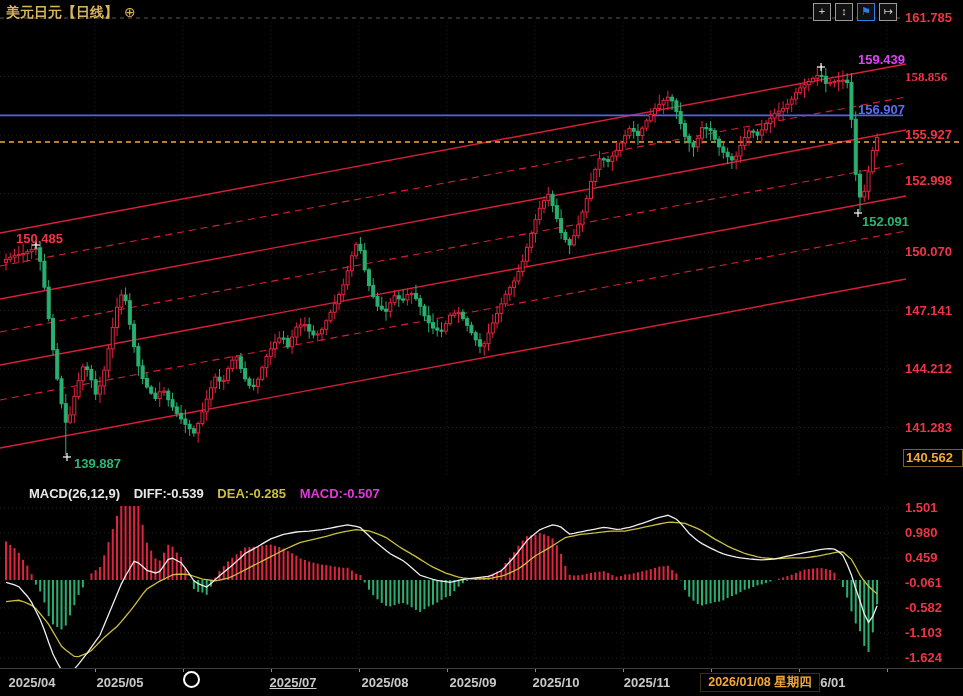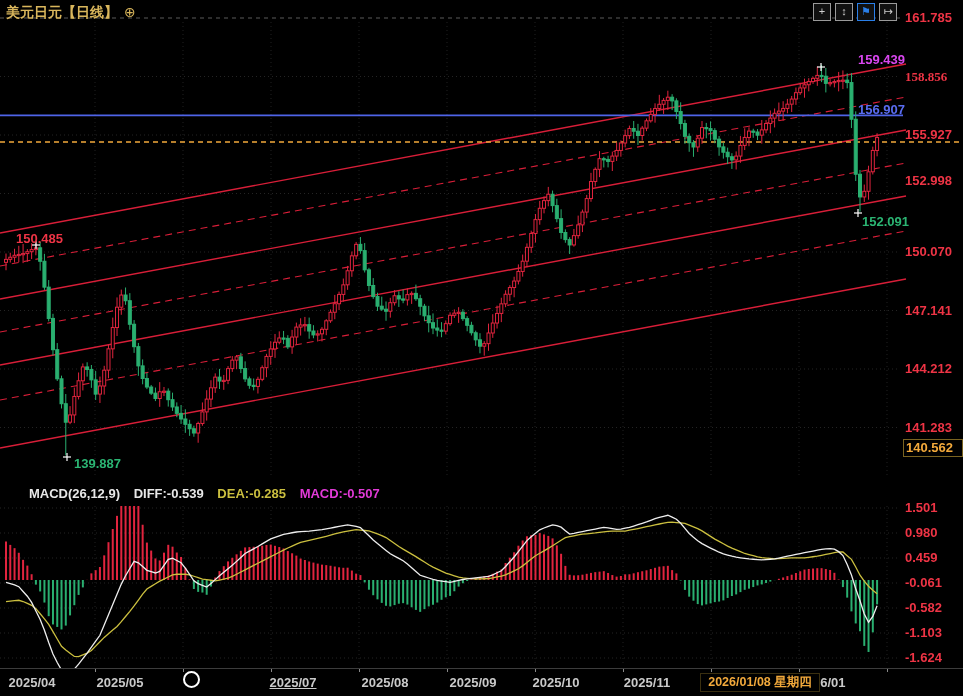--- a/index.html
+++ b/index.html
@@ -738,21 +738,21 @@
       <div class="axis-label" style="top: 302.5px;">147.141</div>
       <div class="axis-label" style="top: 361px;">144.212</div>
       <div class="axis-label" style="top: 419.5px;">141.283</div>
       <div class="axis-label" style="top: 500px;">1.501</div>
       <div class="axis-label" style="top: 525px;">0.980</div>
       <div class="axis-label" style="top: 550px;">0.459</div>
       <div class="axis-label" style="top: 575px;">-0.061</div>
       <div class="axis-label" style="top: 600px;">-0.582</div>
       <div class="axis-label" style="top: 625px;">-1.103</div>
       <div class="axis-label" style="top: 650px;">-1.624</div>
-      <div class="orange-box" style="top: 439px;">140.562</div>
+      <div class="orange-box" style="top: 449px;">140.562</div>
       <div class="ann" style="left: 16px; top: 231px; color: rgb(238, 52, 69);">150.485</div>
       <div class="ann" style="left: 74px; top: 456px; color: rgb(43, 181, 115);">139.887</div>
       <div class="ann" style="left: 826px; top: 52px; color: #d946ef; margin-left: 32px;">159.439</div>
       <div class="ann" style="left: 862px; top: 214px; color: rgb(43, 181, 115); text-align: center;">152.091</div>
       <div class="ann" style="left: 858px; top: 102px; color: rgb(90, 108, 240);">156.907</div>
     </div>
 
   <div class="macd-hdr">
     <span style="color:#e8e8e8">MACD(26,12,9)</span>
     <span style="color:#e8e8e8">DIFF:-0.539</span>

